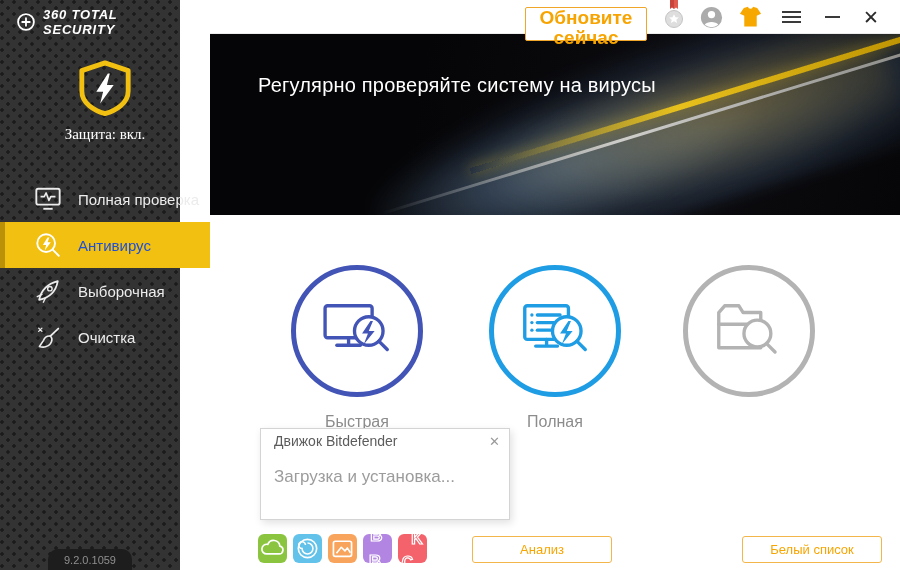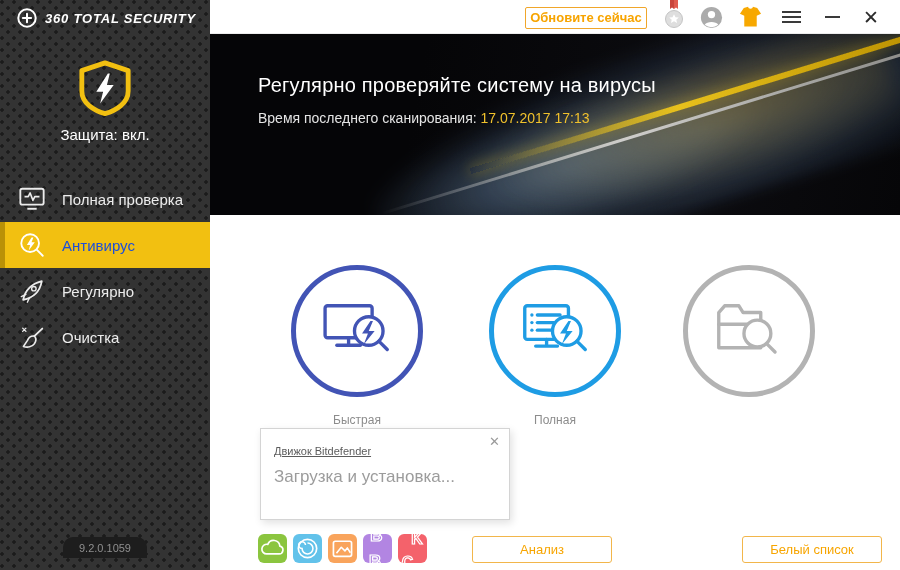--- a/index.html
+++ b/index.html
@@ -5,58 +5,58 @@
   * { margin:0; padding:0; box-sizing:border-box; }
   html,body { background:#555; }
   body { font-family:"Liberation Sans", sans-serif; }
   .window {
     position:relative; width:900px; height:570px; margin:0 auto;
     background:#fff; overflow:hidden;
   }
 
   
   .sidebar {
-    position:absolute; left:0; top:0; width:210px; height:570px; z-index:4;
+    position:absolute; left:0; top:0; width:180px; height:570px; z-index:4;
     background-color:#333333;
     background-image:
       radial-gradient(circle, #1b1b1b 1.5px, transparent 1.9px),
       radial-gradient(circle, #1b1b1b 1.5px, transparent 1.9px);
     background-size:12px 12px;
     background-position:2px 2px, 8px 8px;
   }
   .logo { position:absolute; left:16px; top:7px; display:flex; align-items:center; gap:7px; }
   .logo-text { color:#fff; font-size:13px; font-weight:bold; letter-spacing:.8px; font-style:italic; }
   .shield-wrap { position:absolute; left:0; top:60px; width:210px; text-align:center; }
-  .protection-status { margin-top:6px; color:#fff; font-size:15px; }
+  .protection-status { margin-top:6px; color:#fff; font-size:15px;font-family:Liberation Serif, serif; }
   .menu { position:absolute; left:0; top:176px; width:210px; }
   .menu-item {
     position:relative; height:46px; display:flex; align-items:center;
-    padding-left:18px; gap:16px; cursor:pointer;
+    padding-left:34px; gap:16px; cursor:pointer;
   }
   .menu-item .mi-label { color:#ececec; font-size:15px; }
   .menu-item.active { background:#f2c011; box-shadow:inset 5px 0 0 rgba(140,105,0,.55); }
   .menu-item.active .mi-label { color:#1d4ed8; }
   .mi-icon { width:28px; height:28px; flex:0 0 28px; position:relative; }
   .red-dot { position:absolute; right:-3px; bottom:-2px; width:9px; height:9px;
     border-radius:50%; background:#e8414d; }
   .version-pill {
-    position:absolute; left:50%; bottom:12px; transform:translateX(-50%);
+    position:absolute; left:50%; bottom:0; transform:translateX(-50%);
     background:#1d1d1d; color:#8f8f8f; font-size:11px;
     padding:5px 16px 4px; border-radius:10px 10px 0 0;margin-top:36px;
   }
 
   
   .topbar {
     position:absolute; left:210px; top:0; width:690px; height:34px;
     background:#fff; border-bottom:1px solid #ececec; z-index:3;
   }
   .update-btn {
-    position:absolute; left:315px; top:7px; width:122px; height:22px;
+    position:absolute; left:315px; top:7px; width:122px; height:34px;
     background:#fff; border:1px solid #f0a62a; border-radius:2px;
-    color:#f7a400; font-size:13px; font-weight:bold; font-family:inherit; cursor:pointer;
+    color:#f7a400; font-size:19px; font-weight:bold; font-family:inherit; cursor:pointer;
     line-height:20px; text-align:center;
   }
   .top-icons { position:absolute; right:10px; top:0; height:34px; display:flex; align-items:center; }
   .tb-icon { display:flex; align-items:center; justify-content:center; cursor:pointer; }
   .medal-box { width:36px; height:34px; position:relative; }
   .medal-box svg { position:absolute; left:7px; top:0; }
   .avatar-box { width:38px; }
   .tshirt-box { width:40px; }
   .ham-box { width:42px; flex-direction:column; gap:3px; }
   .ham-bar { width:19px; height:2px; background:#3a3a3a; }
@@ -95,34 +95,34 @@
   .banner-sub .scan-date { color:#f0c12c; }
 
   
   .content { position:absolute; left:210px; top:175px; width:690px; height:395px; background:#fff; }
   .scan-circle {
     position:absolute; top:90px; width:132px; height:132px; border-radius:50%;
     border-style:solid; border-width:5px; cursor:pointer;
     display:flex; align-items:center; justify-content:center; background:#fff;
   }
   .scan-label { position:absolute; top:238px; width:132px; text-align:center;
-    color:#8c8c8c; font-size:12px; }
+    color:#8c8c8c; font-size:16px; }
   .pos1 { left:81px; } .pos2 { left:279px; } .pos3 { left:473px; }
   .c-quick  { border-color:#4254b5; color:#4254b5; }
   .c-full   { border-color:#1e9ce4; color:#1e9ce4; }
   .c-custom { border-color:#b3b3b3; color:#b3b3b3; }
 
   
   .popup {
     position:absolute; left:50px; top:253px; width:250px; height:92px;
     background:#fff; border:1px solid #d4d4d4; box-shadow:2px 3px 8px rgba(0,0,0,.12);
     z-index:6;
   }
   .popup-close { position:absolute; right:9px; top:5px; color:#9a9a9a; font-size:13px; cursor:pointer; }
-  .popup-title { position:absolute; left:13px; top:16px; color:#5c5c5c; font-size:11px;text-decoration:underline; }
+  .popup-title { position:absolute; left:13px; top:4px; color:#5c5c5c; font-size:14px; }
   .popup-status { position:absolute; left:13px; top:38px; color:#9c9c9c; font-size:17px; }
 
   
   .app-icons { position:absolute; left:48px; top:359px; display:flex; gap:6px; }
   .app-icon { width:29px; height:29px; border-radius:6px; overflow:hidden; position:relative; cursor:pointer; }
   .ai-green  { background:#8bc53f; } .ai-blue { background:#62c2ea; }
   .ai-orange { background:#f9a45c; } .ai-purple { background:#b285e2; }
   .ai-red    { background:#f4626b; }
   .app-icon svg { position:absolute; left:0; top:0; }
   .footer-btn {
@@ -171,21 +171,21 @@
           <path d="M14.5 7 L9.5 15 h3.5 L11.5 21 L18 12 h-3.5 L16.5 7 Z" fill="#fff"></path>
         </svg>
         <span class="mi-label">Антивирус</span>
       </div>
       <div class="menu-item">
         <svg class="mi-icon" viewBox="0 0 30 30">
           <path d="M5.5 24.5 C7.5 15 14 7.5 25.5 4.5 C23.5 15.5 16 22.5 5.5 24.5 Z" fill="none" stroke="#ececec" stroke-width="1.9" stroke-linejoin="round"></path>
           <circle cx="17" cy="12.5" r="2.4" fill="none" stroke="#ececec" stroke-width="1.5"></circle>
           <path d="M8.5 18.5 L3.5 21 M12.5 22 L10 27" fill="none" stroke="#ececec" stroke-width="1.5" stroke-linecap="round"></path>
         </svg>
-        <span class="mi-label">Регулярно</span>
+        <span class="mi-label">Выборочная</span>
       </div>
       <div class="menu-item">
         <svg class="mi-icon" viewBox="0 0 30 30">
           <path d="M26 6 L17.5 14" stroke="#ececec" stroke-width="2" stroke-linecap="round"></path>
           <path d="M17.5 14 c-3.2 -.4 -6.2 1.6 -7.3 4.6 l-4.4 6.6 c4.4 1.4 9.6 .4 11.6 -2.8 c1.9 -2.5 2.6 -5.6 .1 -8.4 z" fill="none" stroke="#ececec" stroke-width="1.7" stroke-linejoin="round"></path>
           <path d="M5 5.5 l3.5 3.5 M8.5 5.5 L5 9" stroke="#ececec" stroke-width="1.4" stroke-linecap="round"></path>
         </svg>
         <span class="mi-label">Очистка</span>
       </div>
     </nav>
@@ -229,24 +229,20 @@
   </header>
 
   <section class="banner">
     <div class="streak streak-blue1"></div>
     <div class="streak streak-blue2"></div>
     <div class="streak glow-amber"></div>
     <div class="streak line-white"></div>
     <div class="streak line-yellow"></div>
     <div class="streak stripes"></div>
     <h1 class="banner-title">Регулярно проверяйте систему на вирусы</h1>
-    <p class="banner-sub">
-      <span>Время последнего сканирования:</span>
-      <span class="scan-date">17.07.2017 17:13</span>
-    </p>
   </section>
 
   <main class="content">
 
     <div class="scan-circle c-quick pos1">
       <svg width="84" height="84" viewBox="0 0 100 100">
         <g fill="none" stroke="currentColor" stroke-width="4" stroke-linecap="round" stroke-linejoin="round">
           <rect x="12" y="20" width="56" height="38" rx="3"></rect>
           <line x1="40" y1="58" x2="40" y2="66"></line>
           <line x1="26" y1="67" x2="54" y2="67"></line>

